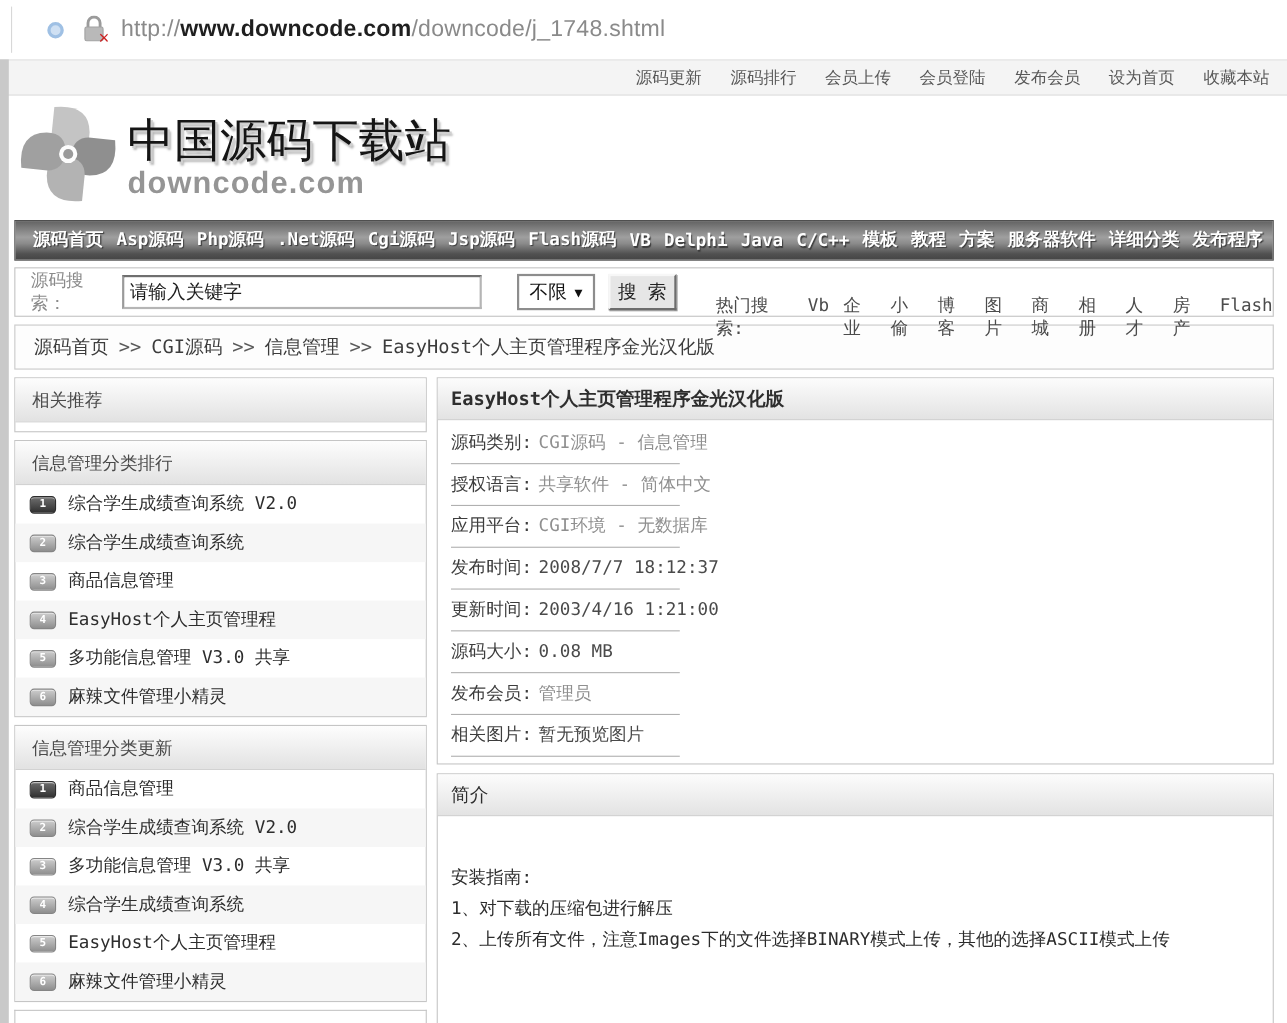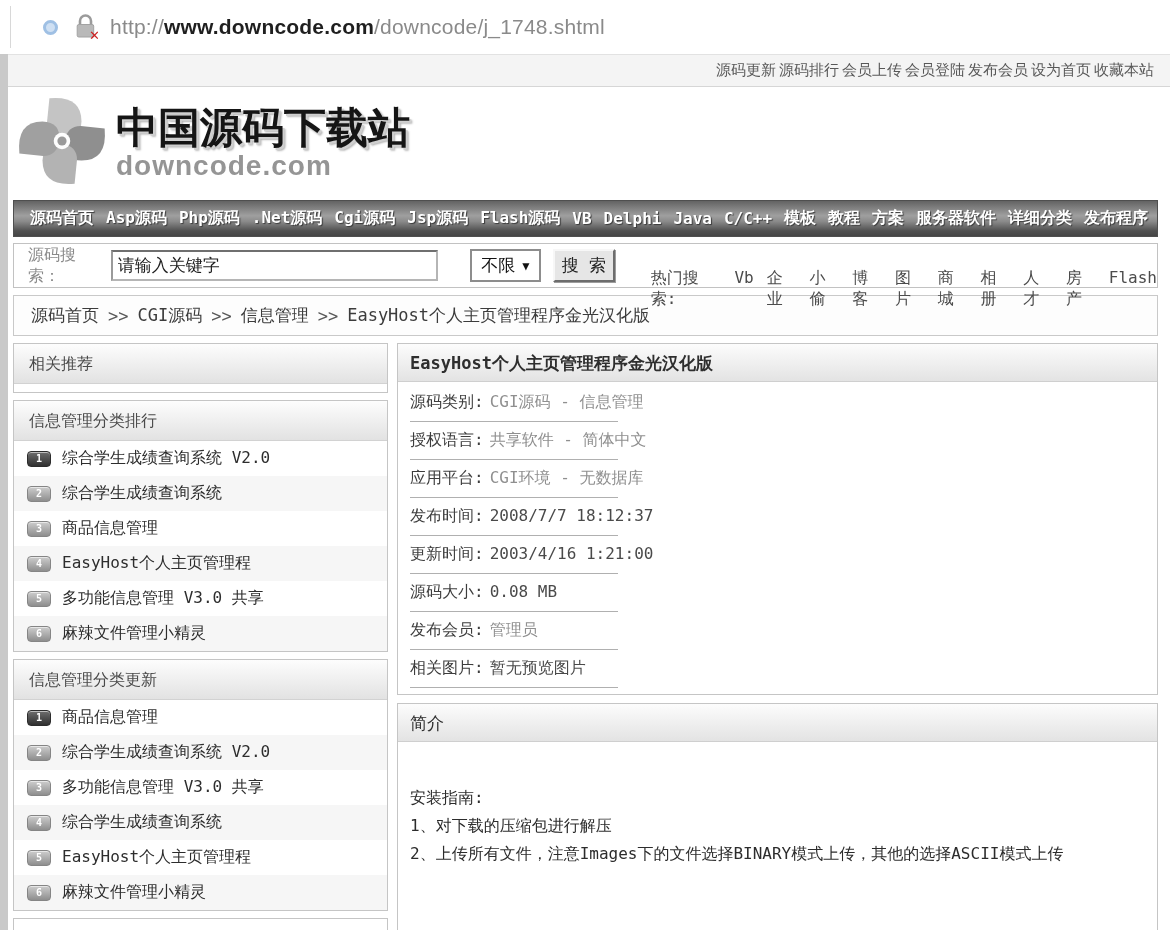--- a/index.html
+++ b/index.html
@@ -11,28 +11,28 @@
   .browser-bar { height:54px; display:flex; align-items:center; background:#fff; padding-left:10px; }
   .bb-divider { width:1px; height:42px; background:#d8d8d8; margin-right:32px; }
   .bb-circle { width:15px; height:15px; border-radius:50%; background:#cfe0f3; border:3px solid #9fc0e4; margin-right:16px; }
   .bb-lock { margin-right:12px; display:flex; align-items:center; }
   .url { font-size:21px; color:#8a8a8a; letter-spacing:0.2px; }
   .url b { color:#1f1f1f; font-weight:bold; }
 
   
   .topbar { height:33px; background:#f4f4f4; border-top:1px solid #e2e2e2; border-bottom:1px solid #d6d6d6;
             display:flex; align-items:center; justify-content:flex-end; padding-right:16px; }
-  .topbar a { font-size:15px; color:#585858; text-decoration:none; margin-left:3px; }
+  .topbar a { font-size:15px; color:#585858; text-decoration:none; margin-left:26px; }
 
   .left-strip { position:absolute; left:0; top:54px; width:8px; height:876px; background:#c9c9c9; }
 
   
   .logo-row { height:111px; display:flex; align-items:center; padding-left:16px; background:#fff; }
   .logo-text { margin-left:8px; }
-  .logo-title { font-size:42px; font-weight:700; color:#151515; line-height:46px;
+  .logo-title { font-size:42px; font-weight:400; color:#151515; line-height:46px;
                 text-shadow:2px 2px 0 #cfcfcf, 3px 3px 2px #b5b5b5; }
   .logo-sub { font-size:28px; font-weight:bold; color:#959595; letter-spacing:1px; line-height:30px; }
 
   
   .navbar { margin:2px 12px 0 13px; height:37px; border:1px solid #4f4f4f;
             background:linear-gradient(180deg,#636363 0%,#9f9f9f 42%,#8b8b8b 58%,#515151 85%,#454545 100%);
             display:flex; align-items:center; padding:0 10px; }
   .navbar a { color:#fff; font-weight:bold; font-size:16px; text-decoration:none; margin:0 6px;
               text-shadow:1px 1px 1px #3a3a3a; white-space:nowrap; }
 

